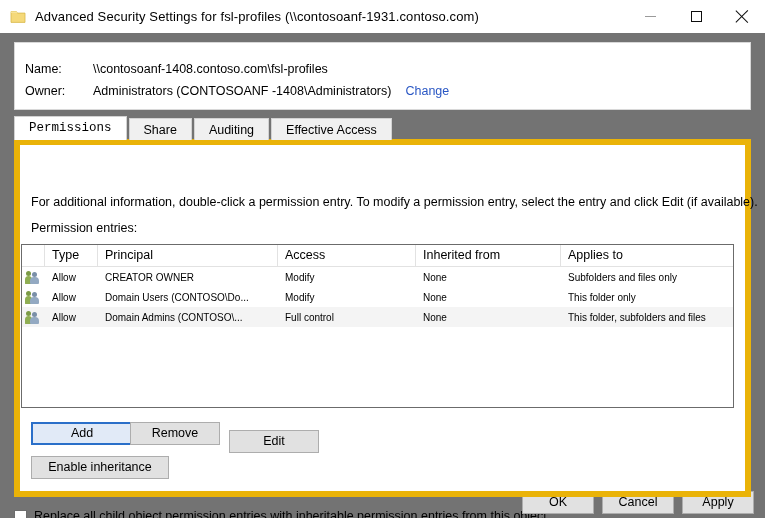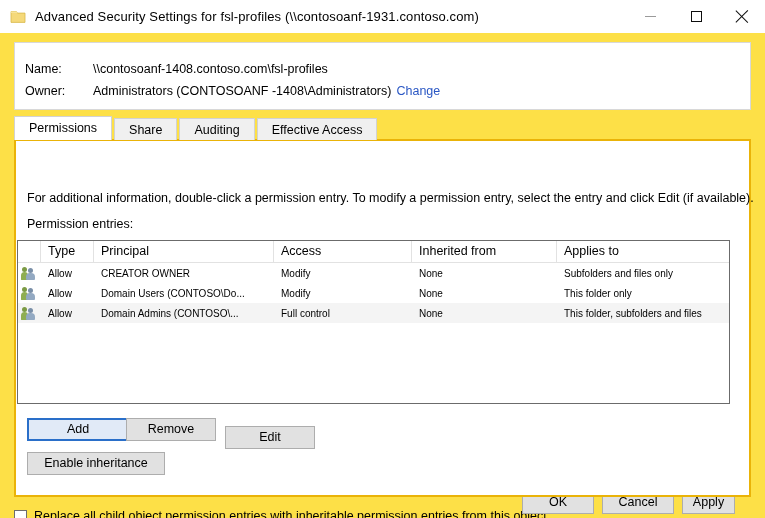--- a/index.html
+++ b/index.html
@@ -90,21 +90,21 @@
   .win-btn .glyph-close::before { transform: translate(-50%,-2px) rotate(45deg); }
   .win-btn .glyph-close::after  { transform: translate(-50%,-2px) rotate(-45deg); }
 
   
   .dialog-body {
     position: absolute;
     top: 33px;
     left: 0;
     width: 765px;
     height: 485px;
-    background: #fde047;
+    background: #737373;
     box-sizing: border-box;
   }
 
   
   .header-box {
     position: absolute;
     left: 14px;
     top: 9px;
     width: 737px;
     height: 68px;
@@ -129,21 +129,21 @@
     font-size: 12.5px;
     color: #000;
   }
   .hdr-value {
     font-size: 12.5px;
     color: #000;
     white-space: nowrap;
   }
   .link {
     color: #2a57c4;
-    margin-left: 5px;
+    margin-left: 14px;
     font-size: 12.5px;
     text-decoration: none;
     cursor: pointer;
   }
 
   
   .tabstrip {
     position: absolute;
     left: 14px;
     top: 84px;
@@ -167,28 +167,29 @@
     text-align: center;
     white-space: nowrap;
   }
   .tab.active {
     background: #ffffff;
     border-color: #d2d2d2;
     height: 24px;
     line-height: 23px;
     position: relative;
     z-index: 4;
+    font-family: Liberation Mono, monospace;
   }
   .tabpanel {
     position: absolute;
     left: 14px;
     top: 106px;
     width: 737px;
     height: 358px;
-    border: 2px solid #eab308;
+    border: 6px solid #eab308;
     background: #ffffff;
     box-sizing: border-box;
     z-index: 2;
   }
 
   .info-text {
     position: absolute;
     left: 11px;
     top: 50px;
     font-size: 12.5px;
@@ -336,21 +337,21 @@
   
   .footer {
     position: absolute;
     left: 0;
     top: 487px;
     width: 765px;
     height: 31px;
   }
   .btn-ok     { position: absolute; left: 522px; top: 4px; width: 72px; height: 23px; }
   .btn-cancel { position: absolute; left: 602px; top: 4px; width: 72px; height: 23px; }
-  .btn-apply  { position: absolute; left: 682px; top: 4px; width: 53px; height: 23px; }
+  .btn-apply  { position: absolute; left: 682px; top: 4px; width: 72px; height: 23px; }
 </style>
 </head>
 <body>
 
 <div class="titlebar">
   <div class="title-icon">
     <svg width="16" height="16" viewBox="0 0 16 16" aria-hidden="true">
       <path d="M1 2.6 h5.4 l1.1 1.5 H15 v9.3 H1 Z" fill="#f5d97a" stroke="#d8b84a" stroke-width="0.8"></path>
       <path d="M1 2.6 h5.4 l1.1 1.5 H1 Z" fill="#f8e49a"></path>
     </svg>

